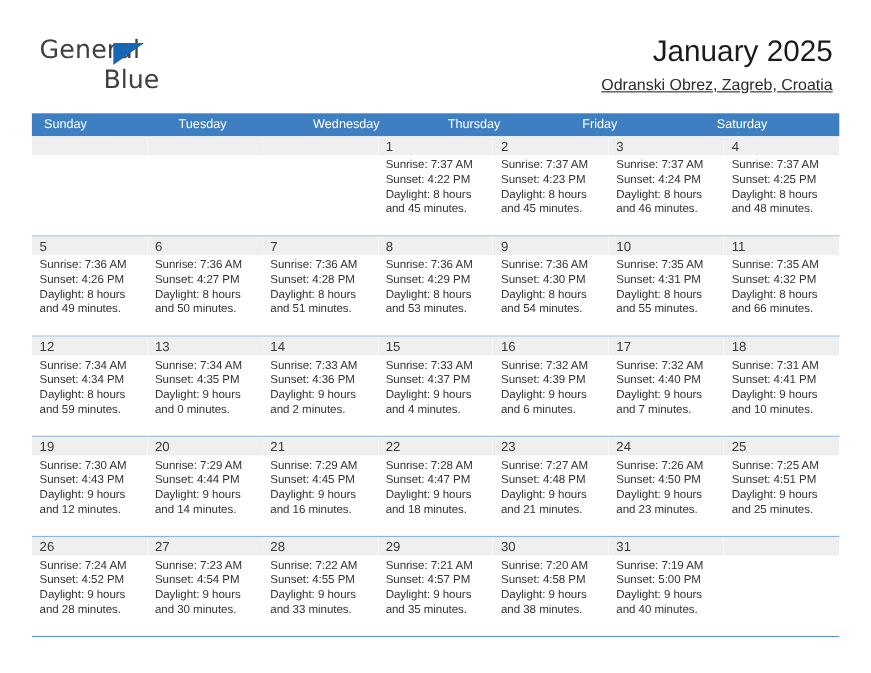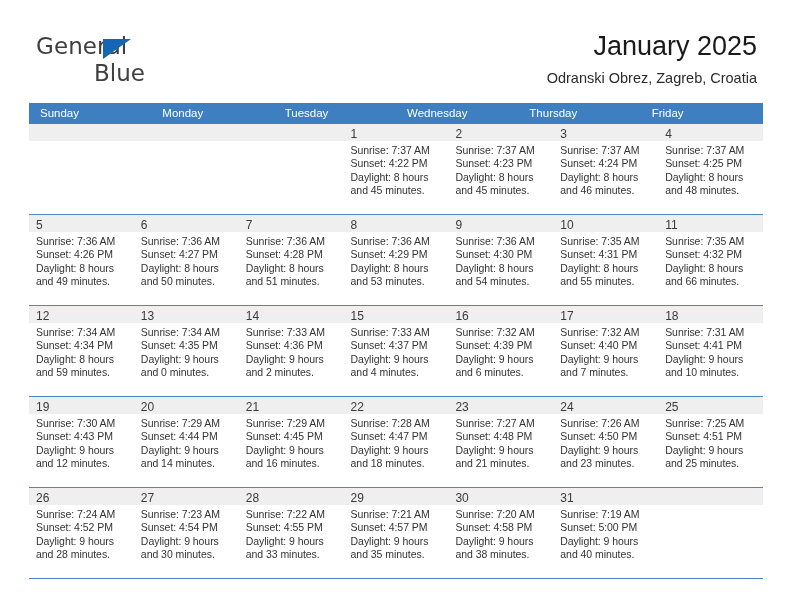--- a/index.html
+++ b/index.html
@@ -78,20 +78,21 @@
     line-height: 33px;
     white-space: nowrap;
   }
   .cal-subtitle {
     margin-top: 6px;
     font-size: 14.5px;
     color: #2b2b2b;
     font-weight: 400;
     line-height: 18px;
     white-space: nowrap;
+    text-decoration: underline;
   }
 
   
   .calendar {
     position: absolute;
     left: 29px;
     top: 103px;
     width: 734px;
   }
   .weekday-row {
@@ -175,25 +176,25 @@
     <div class="title-block">
       <div class="cal-title">January 2025</div>
       <div class="cal-subtitle">Odranski Obrez, Zagreb, Croatia</div>
     </div>
 
   </div>
 
   <div class="calendar">
     <div class="weekday-row" id="weekday-row">
         <div class="weekday">Sunday</div>
-        <div class="weekday">Monday</div>
         <div class="weekday">Tuesday</div>
         <div class="weekday">Wednesday</div>
         <div class="weekday">Thursday</div>
         <div class="weekday">Friday</div>
+        <div class="weekday">Saturday</div>
       </div>
     <div id="weeks-container">
         <div class="week-row first">
           <div class="day-cell empty">
             <div class="day-number-band"><span class="day-number"></span></div>
             <div class="day-lines">
               <div class="day-line"></div>
               <div class="day-line"></div>
               <div class="day-line"></div>
               <div class="day-line"></div>

